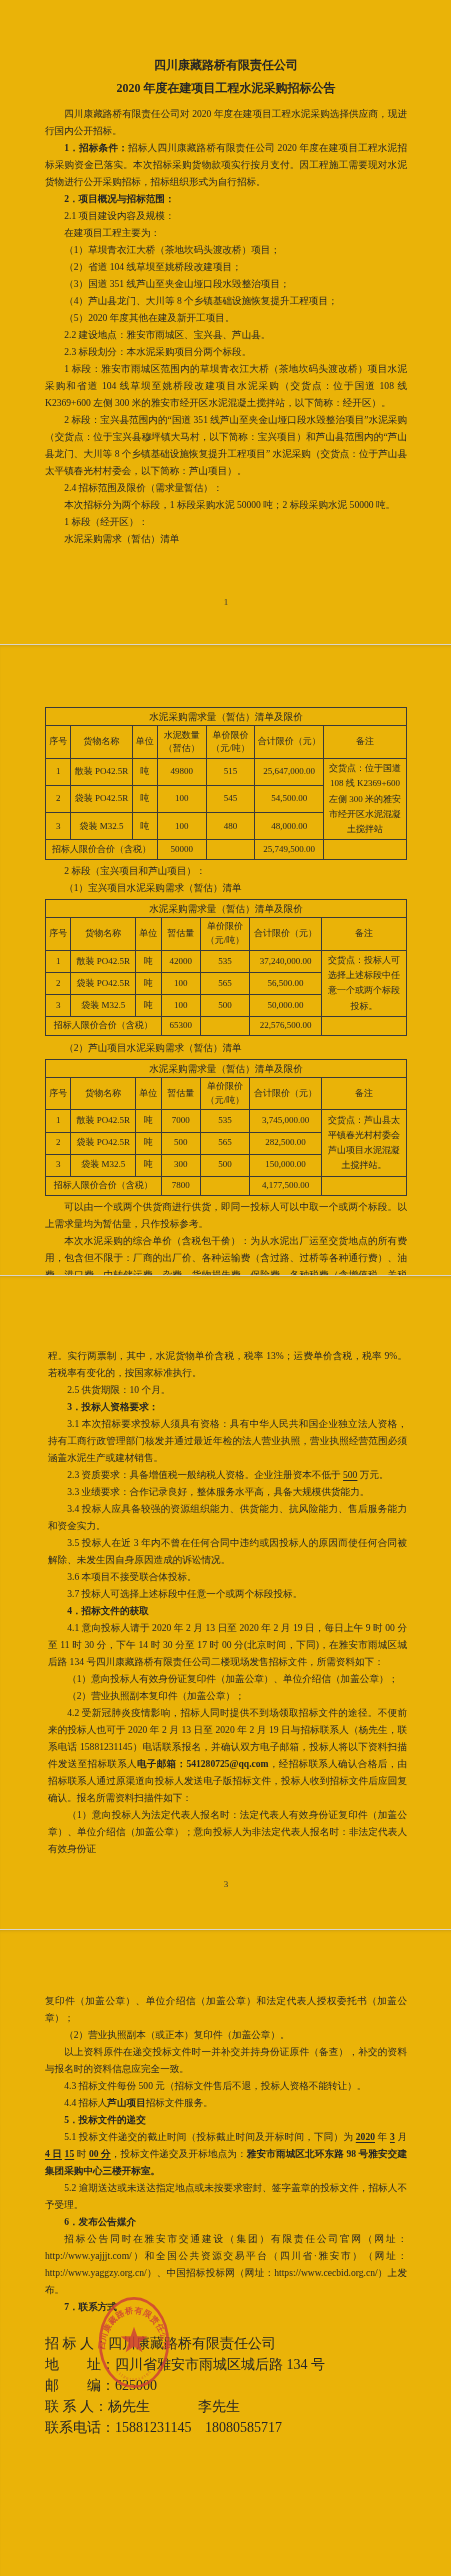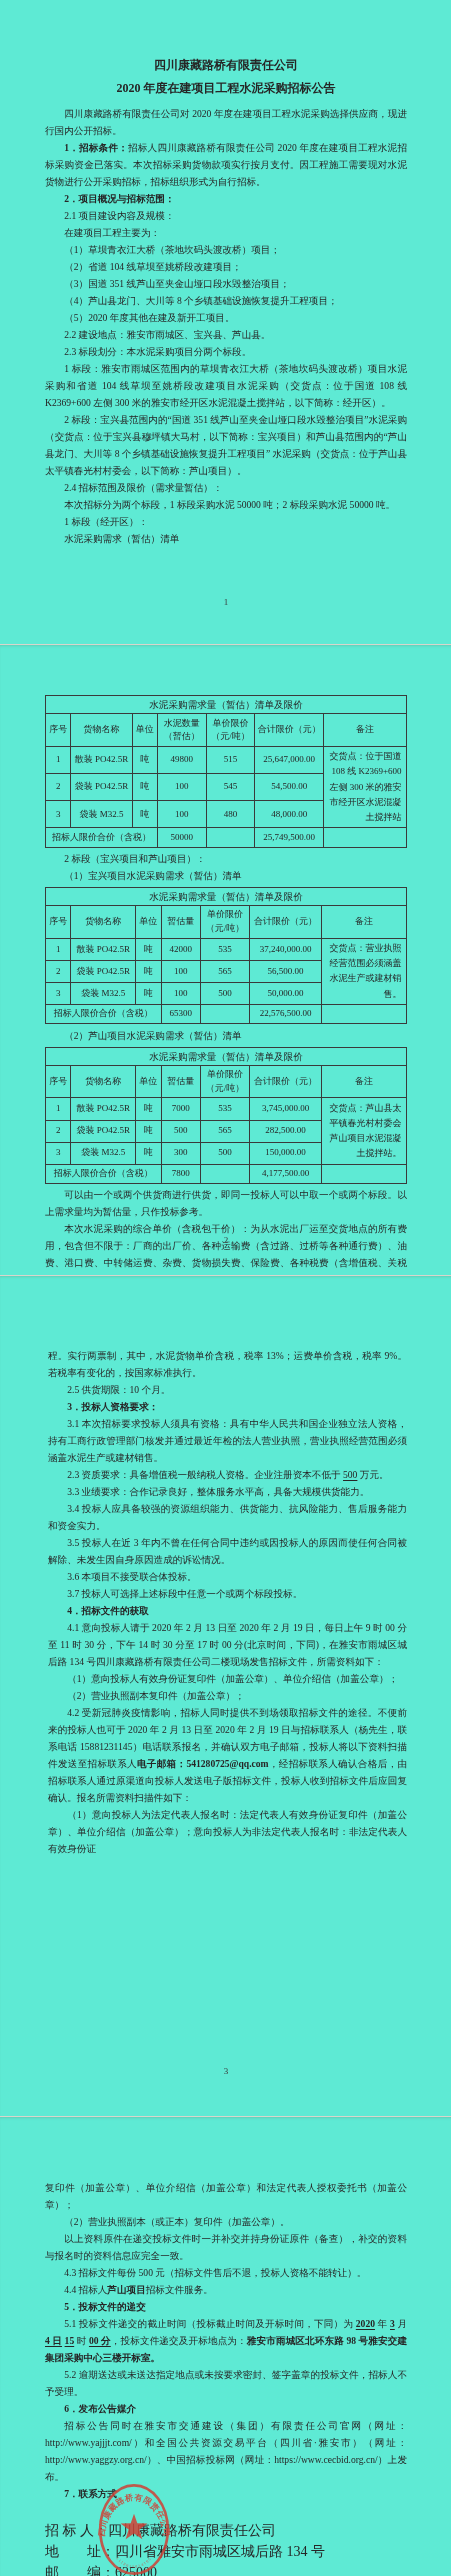--- a/index.html
+++ b/index.html
@@ -1,36 +1,36 @@
 <!DOCTYPE html>
 <html style="font-size:9px"><head>
 <meta charset="utf-8">
 <style>
   html,body { margin:0; padding:0; background:#f1f0ed; }
   body { font-family:"Liberation Serif","DejaVu Serif",serif; color:#262626; width:452px; }
   .doc { width:452px; }
-  .page { width:452px; background:#5eead4; position:relative; overflow:hidden; box-sizing:border-box; padding-left:45px; padding-right:45px; }
+  .page { width:452px; background:#eab308; position:relative; overflow:hidden; box-sizing:border-box; padding-left:45px; padding-right:45px; }
   .page-1 { height:644px; padding-top:54px; }
-  .page-2 { height:631px; padding-top:47px; border-top:0.6px solid #d9d5cb; box-shadow: inset 0 2.3px 2.8px -1.7px rgba(95,88,70,.28); }
-  .page-3 { height:841px; padding-top:71px; border-top:0.6px solid #d9d5cb; box-shadow: inset 0 2.3px 2.8px -1.7px rgba(95,88,70,.28); padding-left: 48px; }
+  .page-2 { height:631px; padding-top:59px; border-top:0.6px solid #d9d5cb; box-shadow: inset 0 2.3px 2.8px -1.7px rgba(95,88,70,.28); }
+  .page-3 { height:654px; padding-top:71px; border-top:0.6px solid #d9d5cb; box-shadow: inset 0 2.3px 2.8px -1.7px rgba(95,88,70,.28); padding-left: 48px; }
   .page-4 { height:815px; padding-top:62px; border-top:0.6px solid #d9d5cb; box-shadow: inset 0 2.3px 2.8px -1.7px rgba(95,88,70,.28); }
   .title { text-align:center; font-weight:bold; font-size:12px; line-height:23px; margin:0; }
   .para { font-size:9.6px; line-height:17px; text-align:justify; margin:0; text-indent:2em; }
   .para.noindent { text-indent:0; }
   .para b, .para .bold { font-weight:bold; }
   .u { text-decoration:underline; text-underline-offset:1.7px; }
   .pageno { position:absolute; left:0; right:0; text-align:center; font-size:9px; color:#3a3a3a; }
   .page-1 .pageno { bottom:37px; }
   .page-2 .pageno { bottom:30.5px; }
   .page-3 .pageno { bottom:40px; }
   .page-4 .pageno { bottom:44px; }
   table.sheet { border-collapse:collapse; width:100%; margin:3.4px 0 2.3px 0; font-size:9px; table-layout:fixed; }
   table.sheet th, table.sheet td { border:0.6px solid #3a3a3a; text-align:center; vertical-align:middle; padding:2.3px 1.7px; line-height:13.5px; font-weight:normal; }
   table.sheet .tbl-title { font-size:9.6px; padding:1.7px; }
-  table.sheet td.remark { text-align:right; padding:2.3px 4.5px; line-height:15.2px; }
+  table.sheet td.remark { text-align:center; padding:2.3px 4.5px; line-height:15.2px; }
   .spacer8 { height:4.5px; }
   .contact { margin-top:18px; font-size:14px; }
   .contact-row { line-height:21px; white-space:nowrap; }
   .contact-val1 { display:inline-block; min-width:90px; }
   .seal { position:absolute; left:95px; top:364px; width:78px; height:97px; opacity:.85; pointer-events:none; }
 </style>
 </head>
 <body>
 
 <div class="doc">
@@ -146,21 +146,21 @@
         <th>合计限价（元）</th>
         <th>备注</th>
       </tr>
       <tr>
         <td>1</td>
         <td>散装 PO42.5R</td>
         <td>吨</td>
         <td>42000</td>
         <td>535</td>
         <td>37,240,000.00</td>
-        <td class="remark" rowspan="3">交货点：营业执照经营范围必须涵盖水泥生产或建材销售。</td>
+        <td class="remark" rowspan="3">交货点：投标人可选择上述标段中任意一个或两个标段投标。</td>
       </tr>
       <tr>
         <td>2</td>
         <td>袋装 PO42.5R</td>
         <td>吨</td>
         <td>100</td>
         <td>565</td>
         <td>56,500.00</td>
       </tr>
       <tr>

